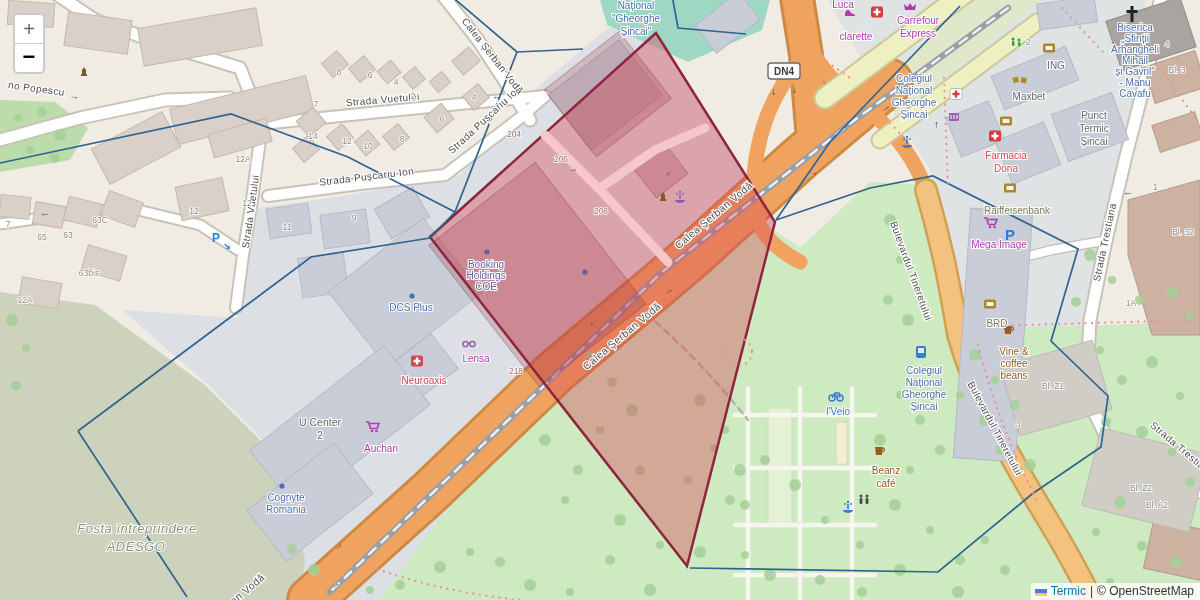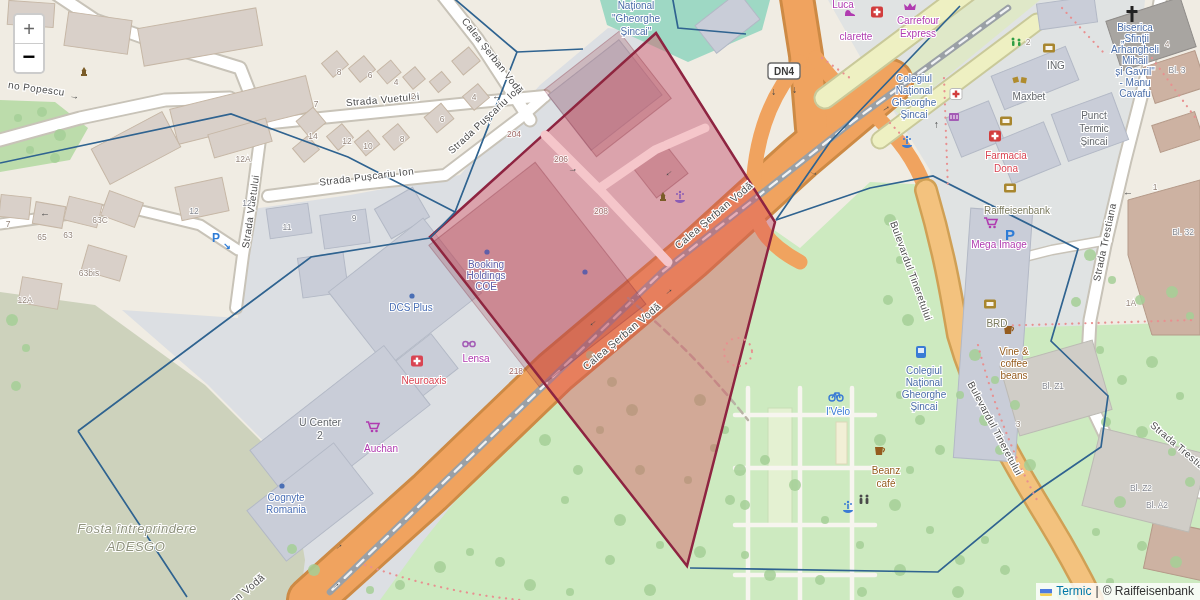--- a/index.html
+++ b/index.html
@@ -581,15 +581,15 @@
 
   <div class="attrib">
     <span class="flag">
       <svg width="12" height="9">
           <rect width="12" height="4.5" fill="#4e7be0"></rect>
           <rect y="4.5" width="12" height="4.5" fill="#f7d154"></rect>
         </svg>
     </span>
     <a>Termic</a>
     <span>|</span>
-    <span>© Raiffeisenbank</span>
+    <span>© OpenStreetMap</span>
   </div>
 </div>
 
 </body></html>

